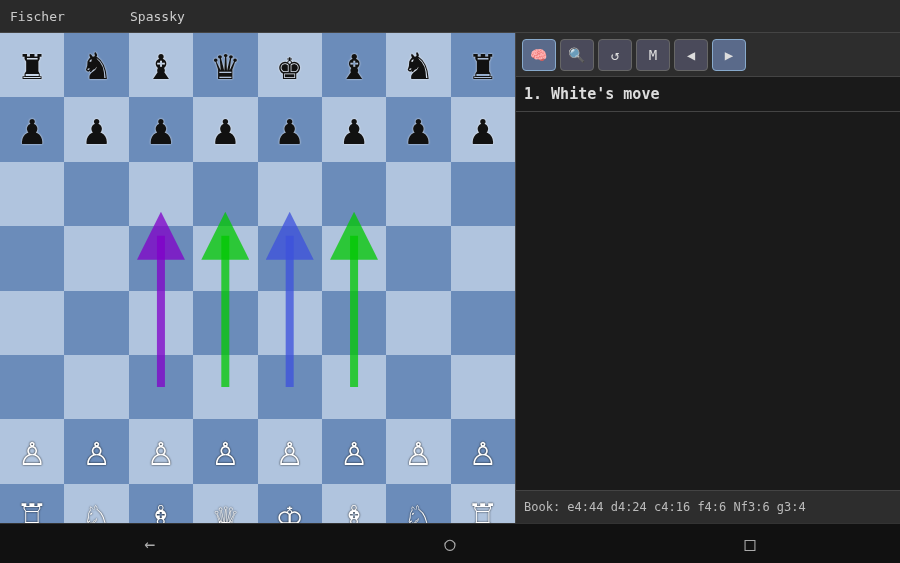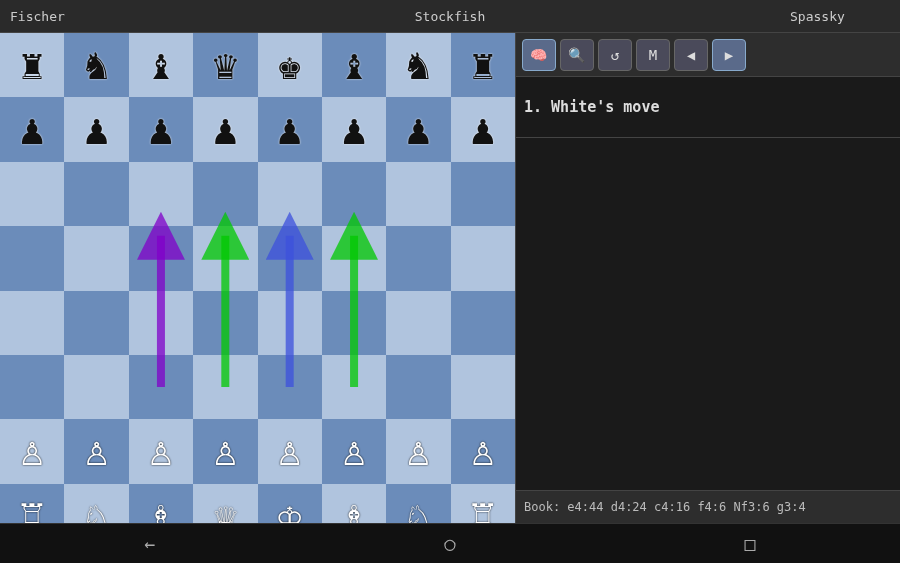--- a/index.html
+++ b/index.html
@@ -118,21 +118,21 @@
       font-size: 14px;
     }
     .toolbar-btn.active {
       background: #5a6a8a;
       border-color: #88aacc;
     }
 
     #move-label {
       color: #ddd;
       font-size: 15px;
-      padding: 21px 8px;
+      padding: 8px 8px;
       border-bottom: 1px solid #444;
       font-weight: bold;
     }
 
     #pgn-area {
       flex: 1;
       color: #ddd;
       font-size: 12px;
       padding: 6px 8px;
       overflow-y: auto;
@@ -166,21 +166,20 @@
       font-size: 18px;
       cursor: pointer;
       padding: 4px 20px;
     }
   </style>
 </head>
 <body>
 
 <div id="top-bar">
   <span class="player-label left">Fischer</span>
-  <span class="player-label center">Stockfish</span>
   <span class="player-label right">Spassky</span>
 </div>
 
 <div id="main">
 
   <div id="board-area">
     <div id="chess-board">
         <div class="square light">
           <span class="piece black">♜</span>
         </div>

